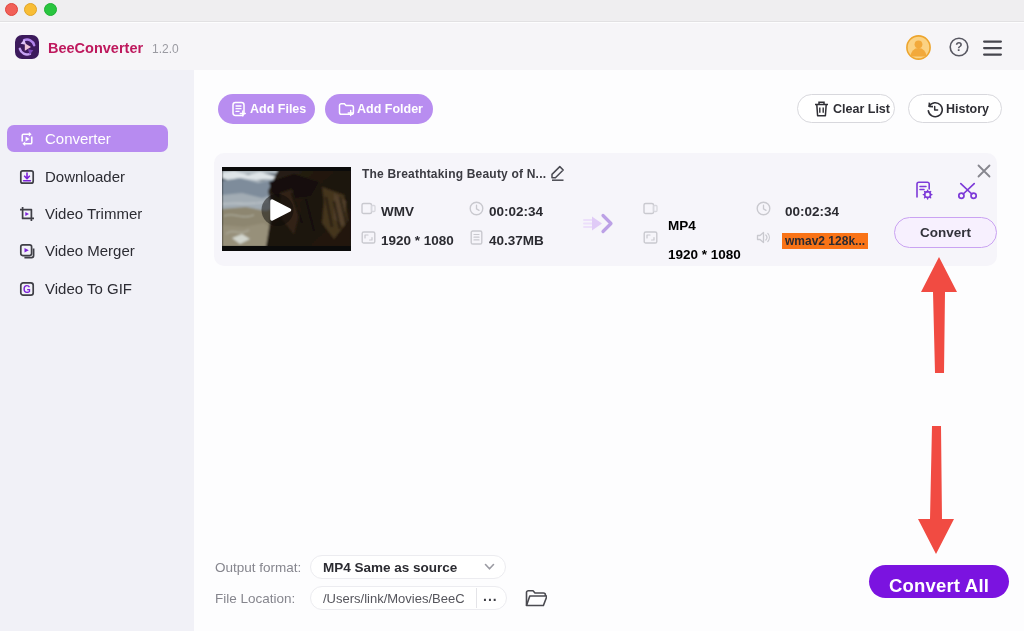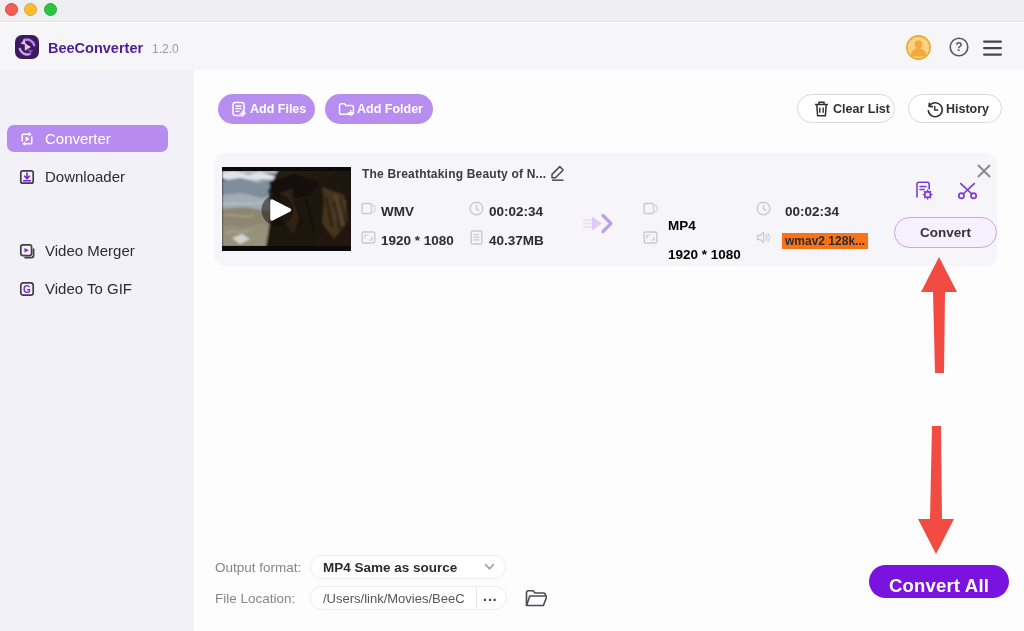--- a/index.html
+++ b/index.html
@@ -10,21 +10,21 @@
   
   .titlebar { position:absolute; left:0; top:0; width:1024px; height:22px; background:#efeef0; border-bottom:1px solid #e2e1e3; }
   .tl { position:absolute; top:3px; width:13px; height:13px; border-radius:50%; }
   .tl.red { left:5px; background:#f15f57; border:0.5px solid #e0443c; }
   .tl.yel { left:24px; background:#f8bd35; border:0.5px solid #e0a426; }
   .tl.grn { left:44px; background:#29c53f; border:0.5px solid #1eb033; }
 
   
   .header { position:absolute; left:0; top:23px; width:1024px; height:47px; background:#f6f5f8; }
   .logo { position:absolute; left:15px; top:12px; width:24px; height:24px; border-radius:7px; background:#3c1a5c; }
-  .appname { position:absolute; left:48px; top:17px; font-size:14.5px; font-weight:bold; color:#4c1d95; letter-spacing:0px; }
+  .appname { position:absolute; left:48px; top:17px; font-size:14.5px; font-weight:bold; color:#be185d; letter-spacing:0px; }
   .ver { position:absolute; left:152px; top:19px; font-size:12px; color:#9b9ba2; }
 
   
   .sidebar { position:absolute; left:0; top:70px; width:194px; height:561px; background:#f1f1f7; }
   .nav-item { position:absolute; left:7px; width:161px; height:27px; border-radius:7px; color:#2c2c33; font-size:15px; }
   .nav-item .lbl { position:absolute; left:38px; top:5px; }
   .nav-item svg { position:absolute; left:12px; top:6px; }
   .nav-item.sel { background:#b78bf0; color:#ffffff;padding-left:41px; }
 
   
@@ -124,20 +124,28 @@
     </svg>
     <span class="lbl">Converter</span>
     </div>
   <div class="nav-item" style="top:93px;">
     <svg width="16" height="16" viewBox="0 0 16 16">
       <rect x="1.8" y="1.8" width="12.4" height="12.4" rx="2" fill="none" stroke="#3f3f46" stroke-width="1.7"></rect>
       <path d="M8 4 L8 9.2 M5.6 7.2 L8 9.6 L10.4 7.2" fill="none" stroke="#7c22d8" stroke-width="1.6" stroke-linecap="round" stroke-linejoin="round"></path>
       <path d="M4.6 11.7 L11.4 11.7" stroke="#7c22d8" stroke-width="1.6" stroke-linecap="round"></path>
     </svg>
     <span class="lbl">Downloader</span>
+    </div>
+  <div class="nav-item" style="top:130px;">
+    <svg width="16" height="16" viewBox="0 0 16 16">
+      <path d="M1 3.6 L12.4 3.6 L12.4 15" fill="none" stroke="#3f3f46" stroke-width="1.7" stroke-linejoin="round"></path>
+      <path d="M3.6 1 L3.6 12.4 L15 12.4" fill="none" stroke="#3f3f46" stroke-width="1.7" stroke-linejoin="round"></path>
+      <path d="M6.3 6.1 L10 8.1 L6.3 10.1 Z" fill="#7c22d8"></path>
+    </svg>
+    <span class="lbl">Video Trimmer</span>
     </div>
   <div class="nav-item" style="top:167px;">
     <svg width="16" height="16" viewBox="0 0 16 16">
       <rect x="1.8" y="1.8" width="10.8" height="10.8" rx="2" fill="none" stroke="#3f3f46" stroke-width="1.7"></rect>
       <path d="M14.6 5.4 L14.6 12.6 a2 2 0 0 1 -2 2 L5.4 14.6" fill="none" stroke="#3f3f46" stroke-width="1.7"></path>
       <path d="M5.5 5 L9.8 7.2 L5.5 9.4 Z" fill="#7c22d8"></path>
     </svg>
     <span class="lbl">Video Merger</span>
     </div>
   <div class="nav-item" style="top:205px;">

